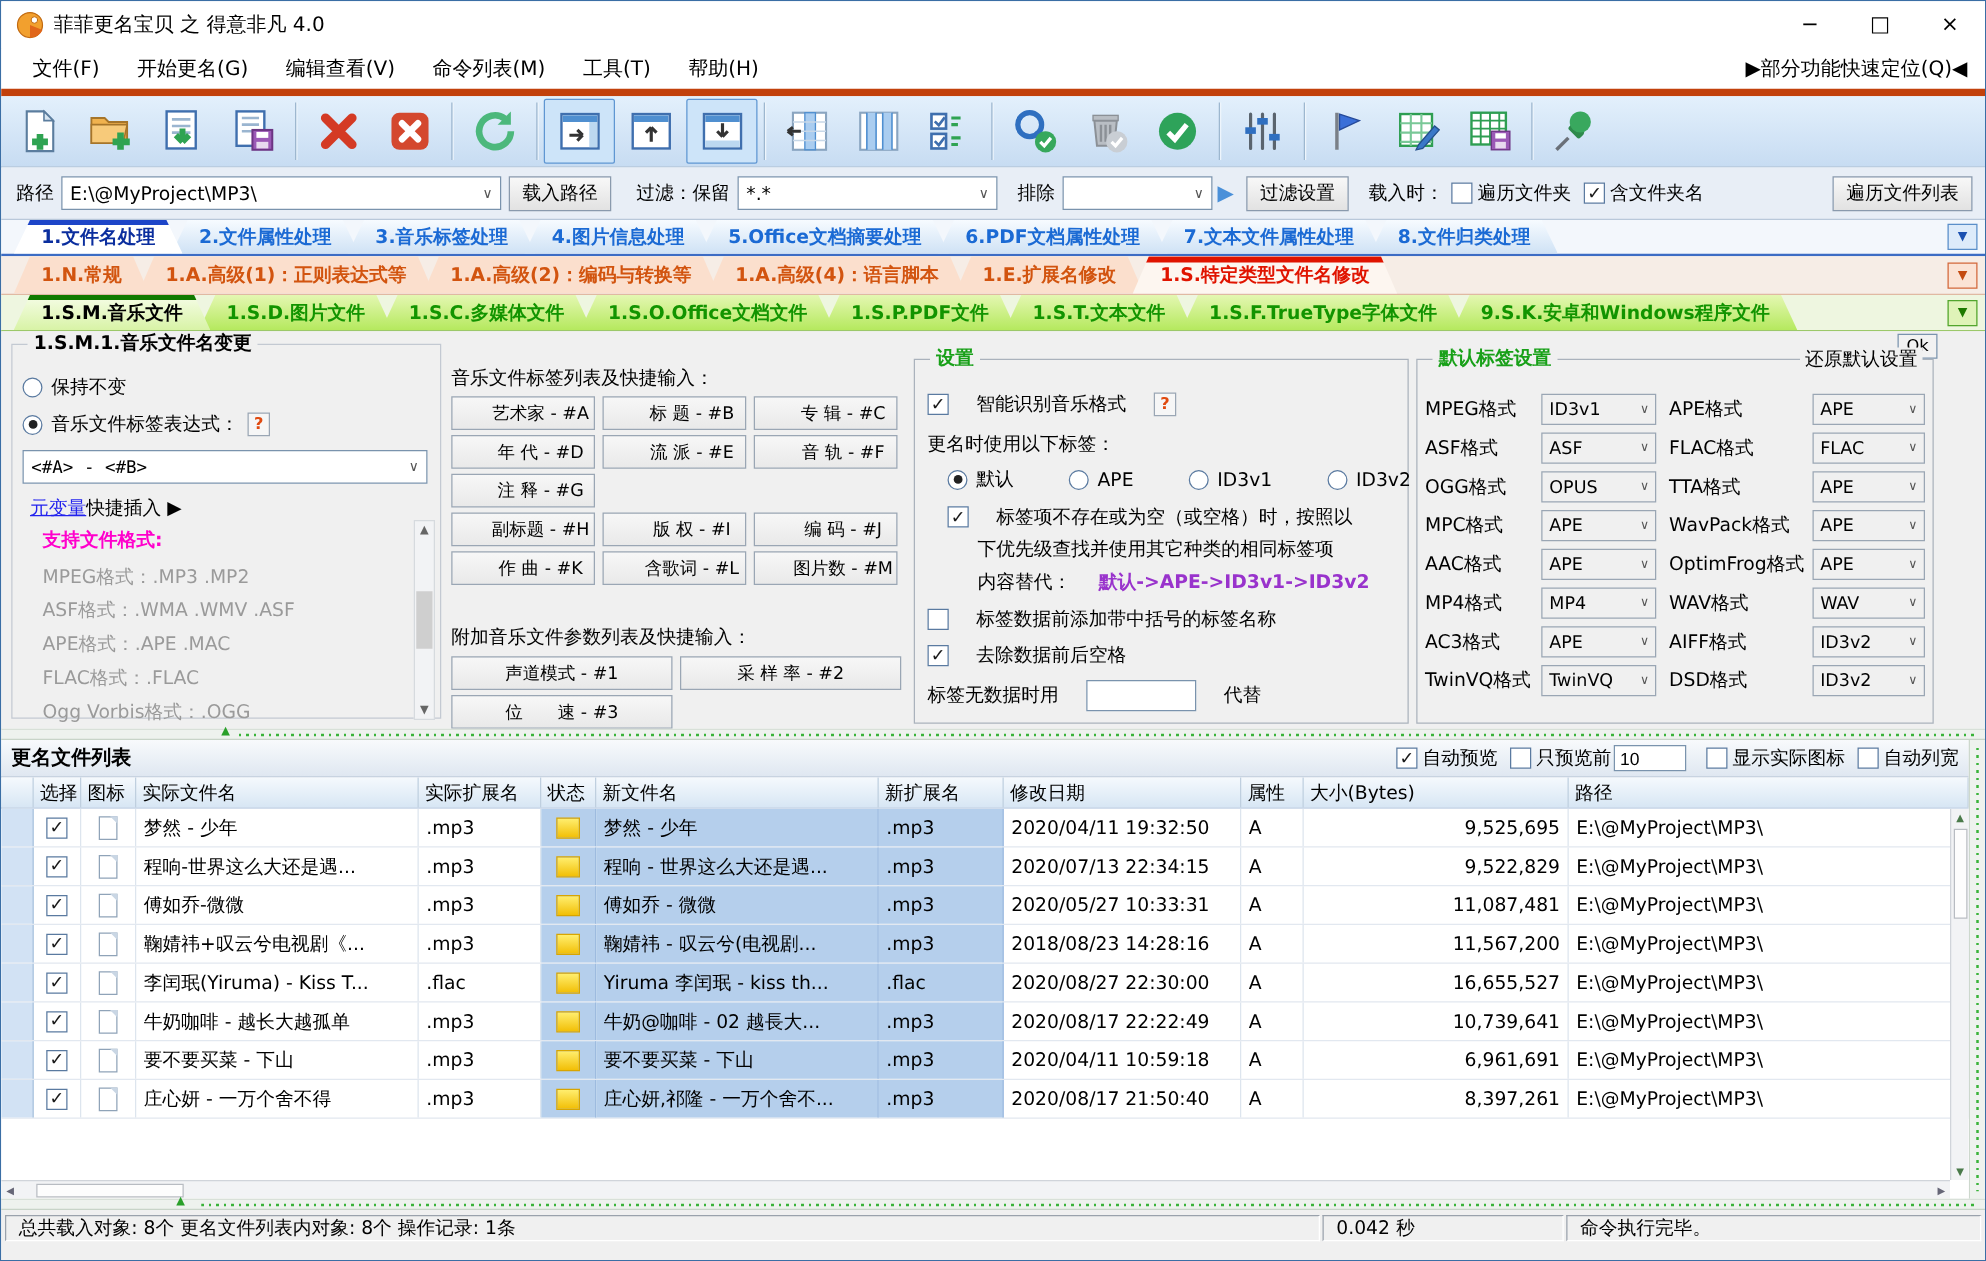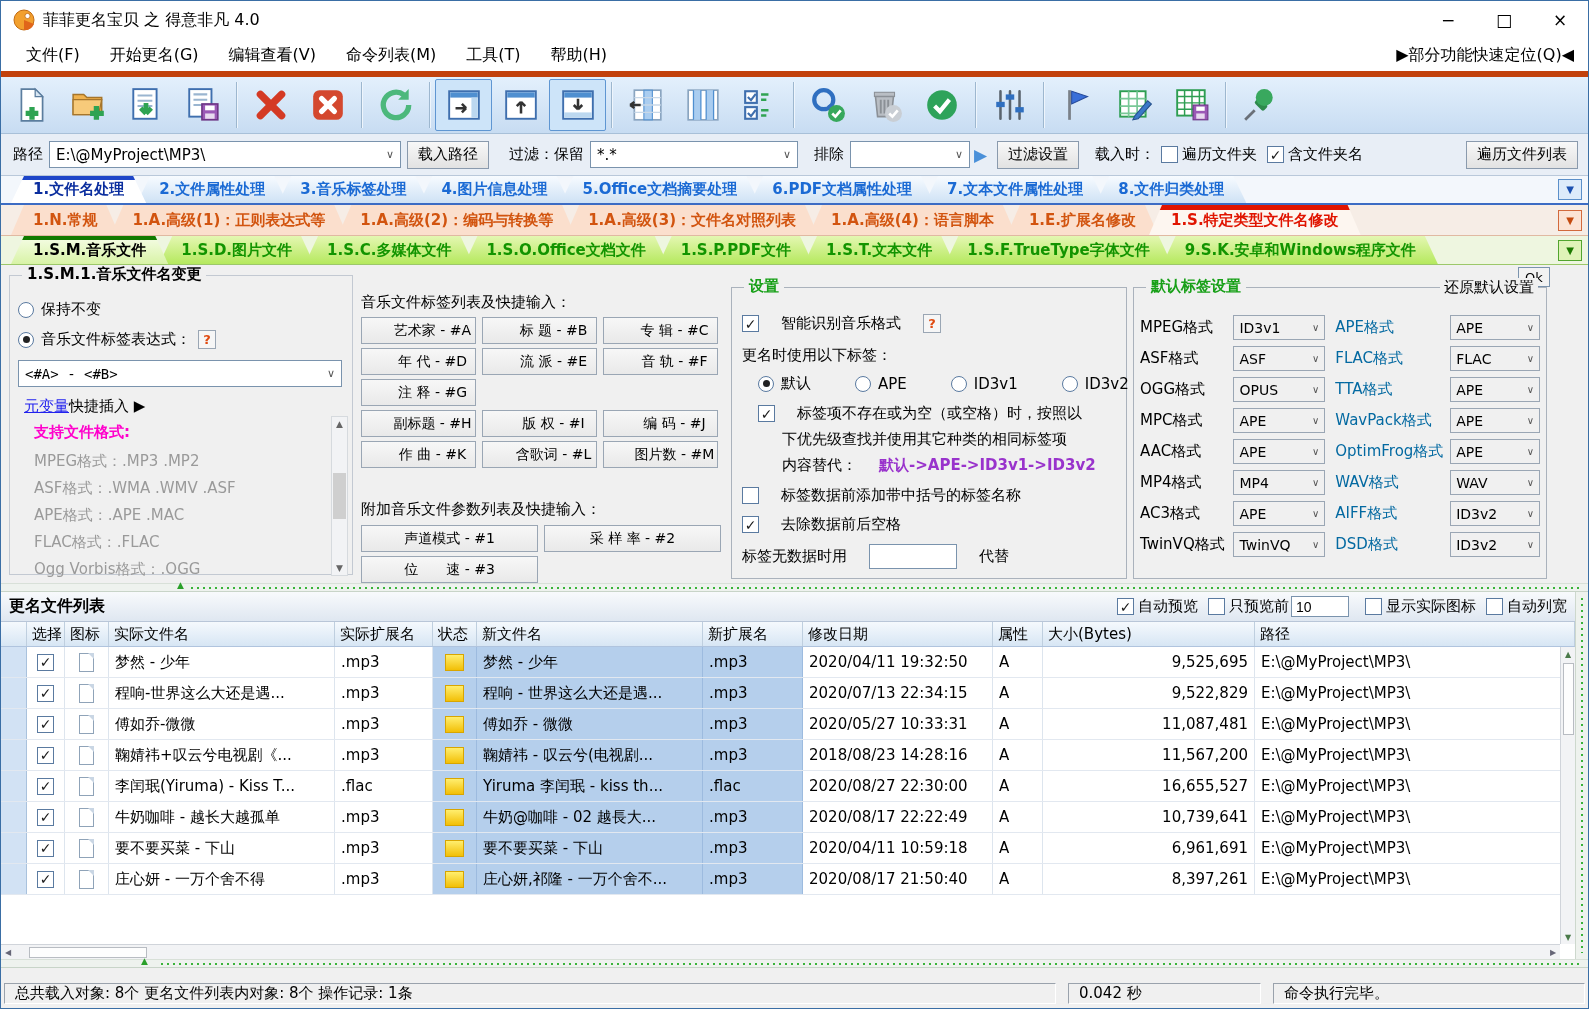--- a/index.html
+++ b/index.html
@@ -85,21 +85,21 @@
   .setbox { position:absolute; left:730px; top:22px; width:396px; height:292px; border:1px solid #aab2bc; }
   .setbox .legend, .dtagbox .legend { color:#18a018; }
   .srow { position:absolute; display:flex; align-items:center; gap:22px; white-space:nowrap; }
   .purple { color:#9933cc; font-weight:bold; }
   .smallinput { width:88px; height:25px; border:1px solid #7a93ad; background:#fff; }
 
   .dtagbox { position:absolute; left:1132px; top:22px; width:414px; height:292px; border:1px solid #aab2bc; }
   .restore { position:absolute; top:-10px; right:8px; background:#f0f0f0; padding:0 4px; font-size:15px; }
   .dtrow { position:absolute; left:6px; right:6px; height:27px; display:flex; align-items:center; }
   .dtlab { width:96px; font-size:15px; white-space:nowrap; }
-  .dtlab.blue { color:#0369a1; width:118px; margin-left:10px; }
+  .dtlab.blue { color:#000000; width:118px; margin-left:10px; }
   .dsel { width:94px; height:25px; border:1px solid #9aa6b4; background:#f0f0f0; display:flex; align-items:center; padding:0 5px; font-size:14px; }
   .dsel .chev { margin-left:auto; font-size:10px; color:#555; }
 
   
   .splitter { height:9px; background:#eef2ee; position:relative; border-top:1px solid #d8e0d8; border-bottom:1px solid #c8d4c8; }
   .splitter .dots { position:absolute; top:3px; left:190px; right:8px; height:2px; background:repeating-linear-gradient(90deg,#39b339 0 2px,transparent 2px 6px); }
   .splitter .tri { position:absolute; top:-3px; font-size:9px; color:#2aa02a; line-height:1; }
 
   
   .listarea { flex:1; display:flex; flex-direction:column; position:relative; min-height:0; }
@@ -127,21 +127,21 @@
 
   .vscroll { position:absolute; right:0; top:0; bottom:15px; width:15px; background:#f2f3f5; border-left:1px solid #d0d4da; display:flex; flex-direction:column; align-items:center; font-size:8px; color:#4a7a4a; }
   .vthumb { width:11px; height:72px; background:#fdfdfd; border:1px solid #b8bcc2; margin-top:2px; }
   .varrow { height:14px; display:flex; align-items:center; }
   .varrow.bottom { margin-top:auto; }
   .hscroll { position:absolute; left:0; right:15px; bottom:0; height:15px; background:#f2f3f5; border-top:1px solid #d0d4da; display:flex; align-items:center; font-size:8px; color:#667; }
   .hthumb { width:118px; height:11px; background:#fdfdfd; border:1px solid #b8bcc2; margin-left:14px; }
   .harrow { width:14px; display:flex; justify-content:center; }
 
   
-  .statusbar { height:40px; display:flex; align-items:flex-end; background:#f0f0f0; padding:4px 3px; gap:12px; font-size:15px; }
+  .statusbar { height:40px; display:flex; align-items:flex-start; background:#f0f0f0; padding:4px 3px; gap:2px; font-size:15px; }
   .sbcell { border:1px solid; border-color:#9aa2ac #fff #fff #9aa2ac; display:flex; align-items:center; padding:0 10px; white-space:nowrap; overflow:hidden; }
   .sb1 { flex:0 0 1052px; }
   .sb2 { flex:0 0 193px; }
   .sb3 { flex:1; }
 </style>
 </head>
 <body>
 
 <div class="window">
 
@@ -382,21 +382,20 @@
       <div class="tab t1">5.Office文档摘要处理</div>
       <div class="tab t1">6.PDF文档属性处理</div>
       <div class="tab t1">7.文本文件属性处理</div>
       <div class="tab t1">8.文件归类处理</div>
       <span class="tabdrop td1">▼</span>
     </div>
   <div class="tabrow tabs2" id="tabs-level2">
       <div class="tab t2">1.N.常规</div>
       <div class="tab t2">1.A.高级(1)：正则表达式等</div>
       <div class="tab t2">1.A.高级(2)：编码与转换等</div>
-      <div class="tab t2">1.A.高级(3)：文件名对照列表</div>
       <div class="tab t2">1.A.高级(4)：语言脚本</div>
       <div class="tab t2">1.E.扩展名修改</div>
       <div class="tab t2 active">1.S.特定类型文件名修改</div>
       <span class="tabdrop td2">▼</span>
     </div>
   <div class="tabrow tabs3" id="tabs-level3">
       <div class="tab t3 active">1.S.M.音乐文件</div>
       <div class="tab t3">1.S.D.图片文件</div>
       <div class="tab t3">1.S.C.多媒体文件</div>
       <div class="tab t3">1.S.O.Office文档文件</div>

